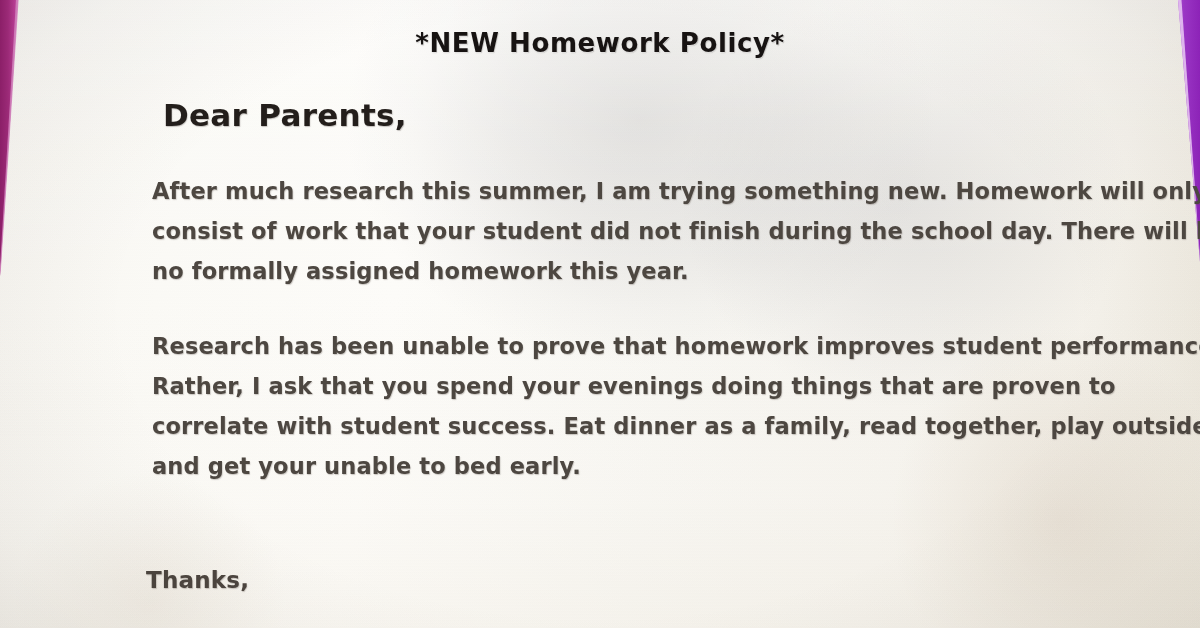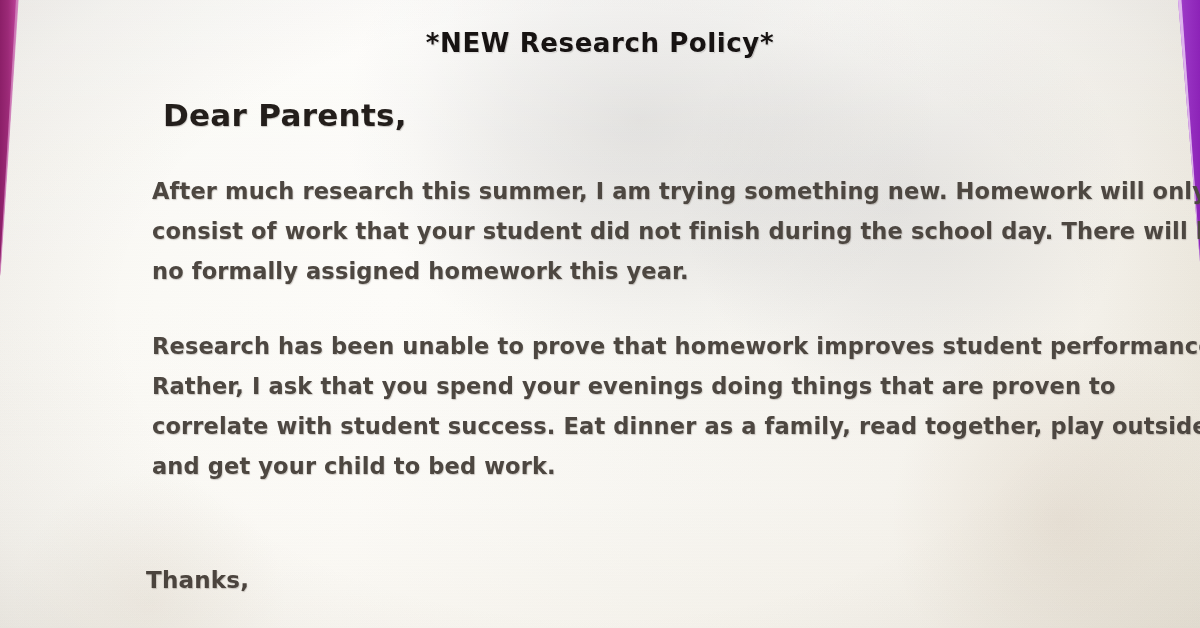--- a/index.html
+++ b/index.html
@@ -192,35 +192,35 @@
           <stop offset="100%" stop-color="#8d23b8"></stop>
         </linearGradient>
       </defs>
       <path d="M40,0 L18,0 L40,262 Z" fill="url(#rpg)"></path>
       <path d="M18,0 L21.5,0 L40,258 L40,262 Z" fill="#e6c2f2" opacity="0.9"></path>
     </svg>
   </div>
 
   <div class="letter">
 
-    <div class="doc-title">*NEW Research Policy*</div>
+    <div class="doc-title">*NEW Homework Policy*</div>
 
     <div class="salutation">Dear Parents,</div>
 
     <div class="body-block" id="para-1">
       <span class="line">After much research this summer, I am trying something new. Homework will only</span>
       <span class="line">consist of work that your student did not finish during the school day. There will be</span>
       <span class="line">no formally assigned homework this year.</span>
     </div>
 
     <div class="body-block" id="para-2">
       <span class="line">Research has been unable to prove that homework improves student performance.</span>
       <span class="line">Rather, I ask that you spend your evenings doing things that are proven to</span>
       <span class="line">correlate with student success. Eat dinner as a family, read together, play outside,</span>
-      <span class="line">and get your child to bed work.</span>
+      <span class="line">and get your unable to bed early.</span>
     </div>
 
     <div class="signoff">
       <span class="line">Thanks,</span>
     </div>
 
   </div>
 
   <div class="photo-grain"></div>
 

